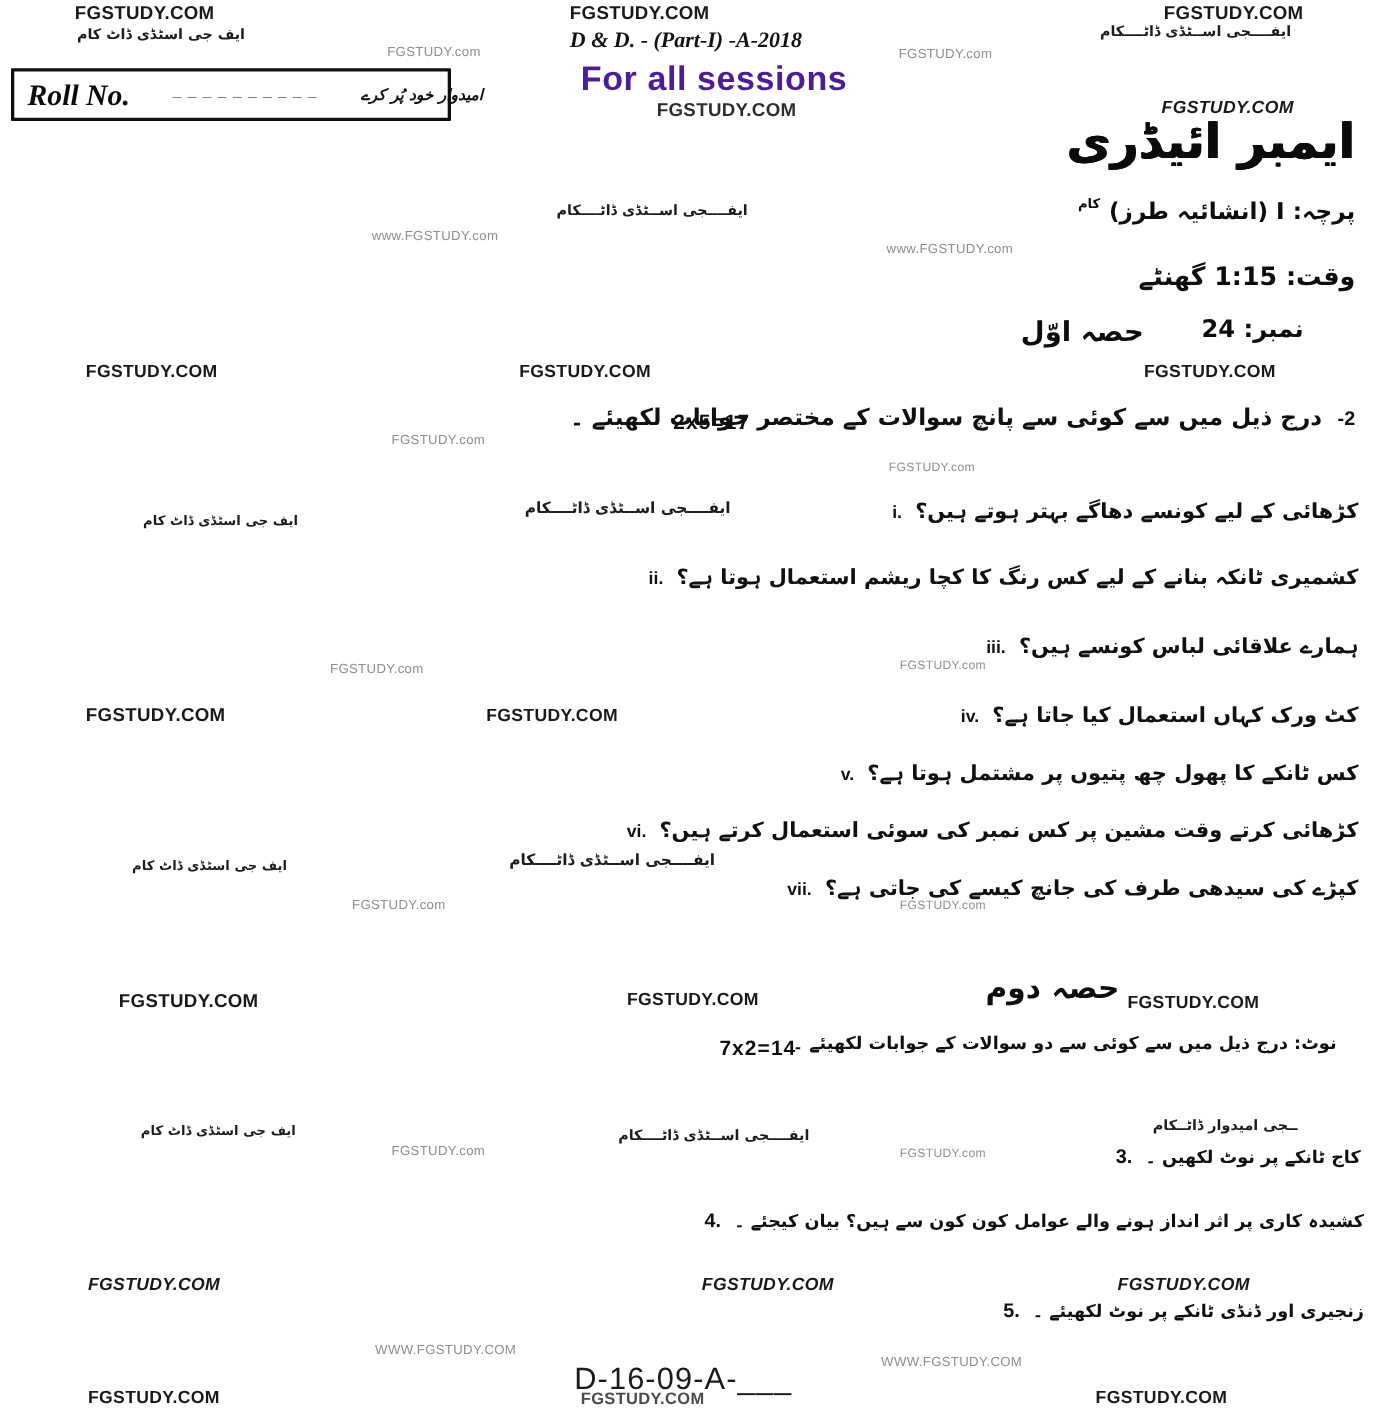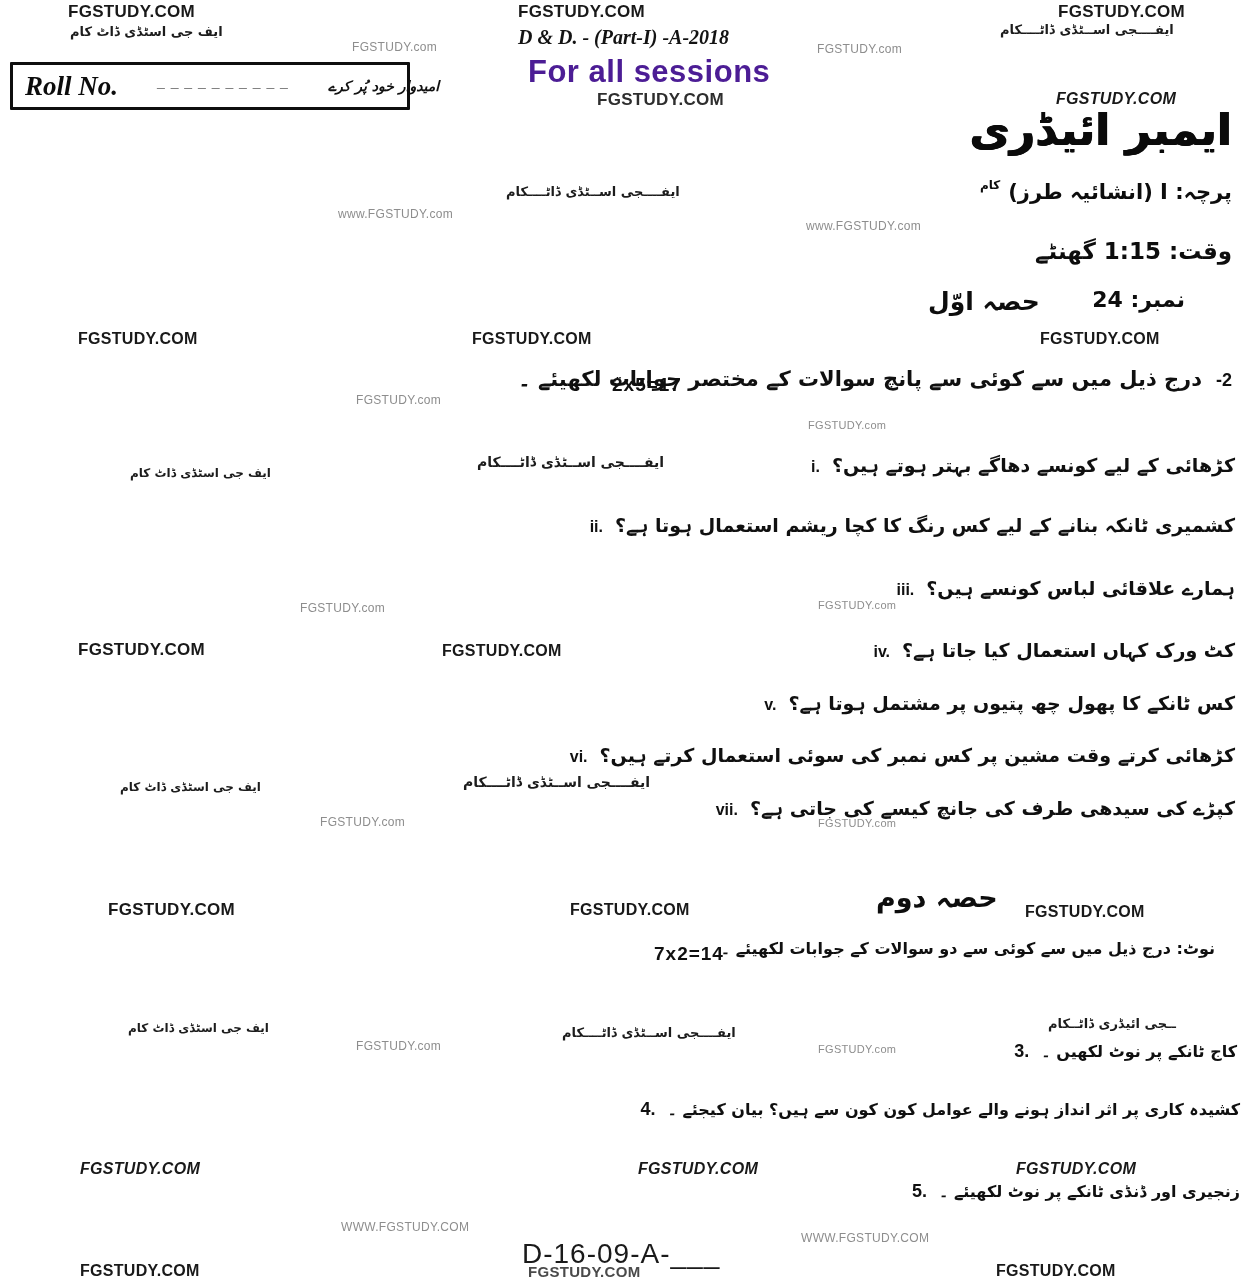--- a/index.html
+++ b/index.html
@@ -136,31 +136,31 @@
 <div class="abs lw lw11" style="left:818px;top:599px;">FGSTUDY.com</div>
 <div class="abs bb bb17" style="left:78px;top:640px;">FGSTUDY.COM</div>
 <div class="abs bb" style="left:442px;top:642px;">FGSTUDY.COM</div>
 <div class="abs uw" style="left:120px;top:780px;">ایف جی اسٹڈی ڈاٹ کام</div>
 <div class="abs uw uw14" style="left:463px;top:774px;">ایفــــجی اســٹڈی ڈاٹــــکام</div>
 <div class="abs lw" style="left:320px;top:815px;">FGSTUDY.com</div>
 <div class="abs lw lw11" style="left:818px;top:817px;">FGSTUDY.com</div>
 
 <div class="abs bb bb17" style="left:108px;top:900px;">FGSTUDY.COM</div>
 <div class="abs bb" style="left:570px;top:901px;">FGSTUDY.COM</div>
-<div class="abs hline t27" style="left:876px;top:882px;">حصہ دوم</div>
+<div class="abs hline t27" style="left:896px;top:882px;">حصہ دوم</div>
 <div class="abs bb" style="left:1025px;top:903px;">FGSTUDY.COM</div>
 
 <div class="abs marks" style="left:654px;top:943px;">7x2=14</div>
 <div class="abs uq uq20" style="right:35px;top:937px;">نوٹ: درج ذیل میں سے کوئی سے دو سوالات کے جوابات لکھیئے ۔</div>
 
 <div class="abs uw" style="left:128px;top:1021px;">ایف جی اسٹڈی ڈاٹ کام</div>
 <div class="abs lw" style="left:356px;top:1039px;">FGSTUDY.com</div>
 <div class="abs uw uw13" style="left:562px;top:1025px;">ایفــــجی اســٹڈی ڈاٹــــکام</div>
 <div class="abs lw lw11" style="left:818px;top:1043px;">FGSTUDY.com</div>
-<div class="abs uw uw13" style="left:1048px;top:1016px;">ــجی ائیڈری ڈاٹــکام</div>
+<div class="abs uw uw13" style="left:1048px;top:1016px;">ــجی امیدوار ڈاٹــکام</div>
 
 <div class="abs qrow" style="right:13px;top:1040px;">
   <span class="num num18">3.</span>
   <span class="uq uq20">کاج ٹانکے پر نوٹ لکھیں ۔</span>
 </div>
 <div class="abs qrow" style="right:10px;top:1098px;">
   <span class="num num18">4.</span>
   <span class="uq uq20">کشیدہ کاری پر اثر انداز ہونے والے عوامل کون کون سے ہیں؟ بیان کیجئے ۔</span>
 </div>
 

